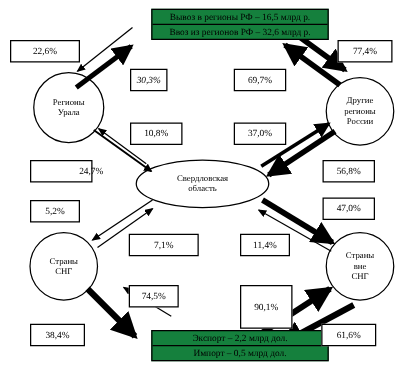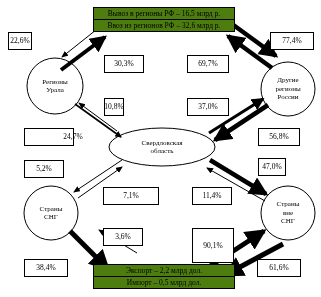--- a/index.html
+++ b/index.html
@@ -44,22 +44,23 @@
     line-height: 1;
     color: #000;
     display: flex;
     align-items: center;
     justify-content: center;
     box-sizing: border-box;
   }
   .flow-box {
     position: absolute;
     border: 1px solid #000;
-    background: #4d7c0f;
+    background: #15803d;
     box-sizing: border-box;
+    margin-left: 28px;
   }
   .flow-row {
     font-size: 7.5px;
     line-height: 1;
     text-align: center;
     color: #000;
     display: flex;
     align-items: center;
     justify-content: center;
     box-sizing: border-box;
@@ -145,45 +146,45 @@
   <div class="flow-box" style="left:93px; top:7px; width:142px; height:25px;">
     <div class="flow-row top">Вывоз в регионы РФ – 16,5 млрд р.</div>
     <div class="flow-row">Ввоз из регионов РФ – 32,6 млрд р.</div>
   </div>
 
   <div class="flow-box" style="left:93px; top:264px; width:142px; height:25px;">
     <div class="flow-row top">Экспорт – 2,2 млрд дол.</div>
     <div class="flow-row">Импорт – 0,5 млрд дол.</div>
   </div>
 
-  <div class="pct-box" style="left:8px; top:32px; width:24px; height:18px;">22,6%</div>
+  <div class="pct-box" style="left:8px; top:32px; width:56px; height:18px;">22,6%</div>
 
   <div class="pct-box" style="left:270px; top:32px; width:44px; height:18px;">77,4%</div>
 
-  <div class="pct-box" style="left:104px; top:55px; width:40px; height:18px;">30,3%</div>
+  <div class="pct-box" style="left:104px; top:55px; width:30px; height:18px;font-style:italic;">30,3%</div>
 
   <div class="pct-box" style="left:187px; top:55px; width:42px; height:18px;">69,7%</div>
 
-  <div class="pct-box" style="left:104px; top:98px; width:20px; height:18px;">10,8%</div>
+  <div class="pct-box" style="left:104px; top:98px; width:42px; height:18px;">10,8%</div>
 
   <div class="pct-box" style="left:187px; top:98px; width:42px; height:18px;">37,0%</div>
 
   <div class="pct-box" style="left:24px; top:128px; width:42px; height:18px;padding-left:48px;">24,7%</div>
 
   <div class="pct-box" style="left:258px; top:128px; width:42px; height:18px;">56,8%</div>
 
   <div class="pct-box" style="left:24px; top:160px; width:40px; height:18px;">5,2%</div>
 
-  <div class="pct-box" style="left:258px; top:158px; width:28px; height:18px;">47,0%</div>
+  <div class="pct-box" style="left:258px; top:158px; width:42px; height:18px;">47,0%</div>
 
   <div class="pct-box" style="left:103px; top:187px; width:56px; height:18px;">7,1%</div>
 
   <div class="pct-box" style="left:192px; top:187px; width:40px; height:18px;">11,4%</div>
 
-  <div class="pct-box" style="left:103px; top:228px; width:40px; height:18px;">3,6%</div>
+  <div class="pct-box" style="left:103px; top:228px; width:40px; height:18px;">74,5%</div>
 
   <div class="pct-box" style="left:192px; top:228px; width:42px; height:35px;">90,1%</div>
 
   <div class="pct-box" style="left:24px; top:259px; width:44px; height:18px;">38,4%</div>
 
   <div class="pct-box" style="left:257px; top:259px; width:44px; height:18px;">61,6%</div>
 
 </div>
 
 </body></html>

